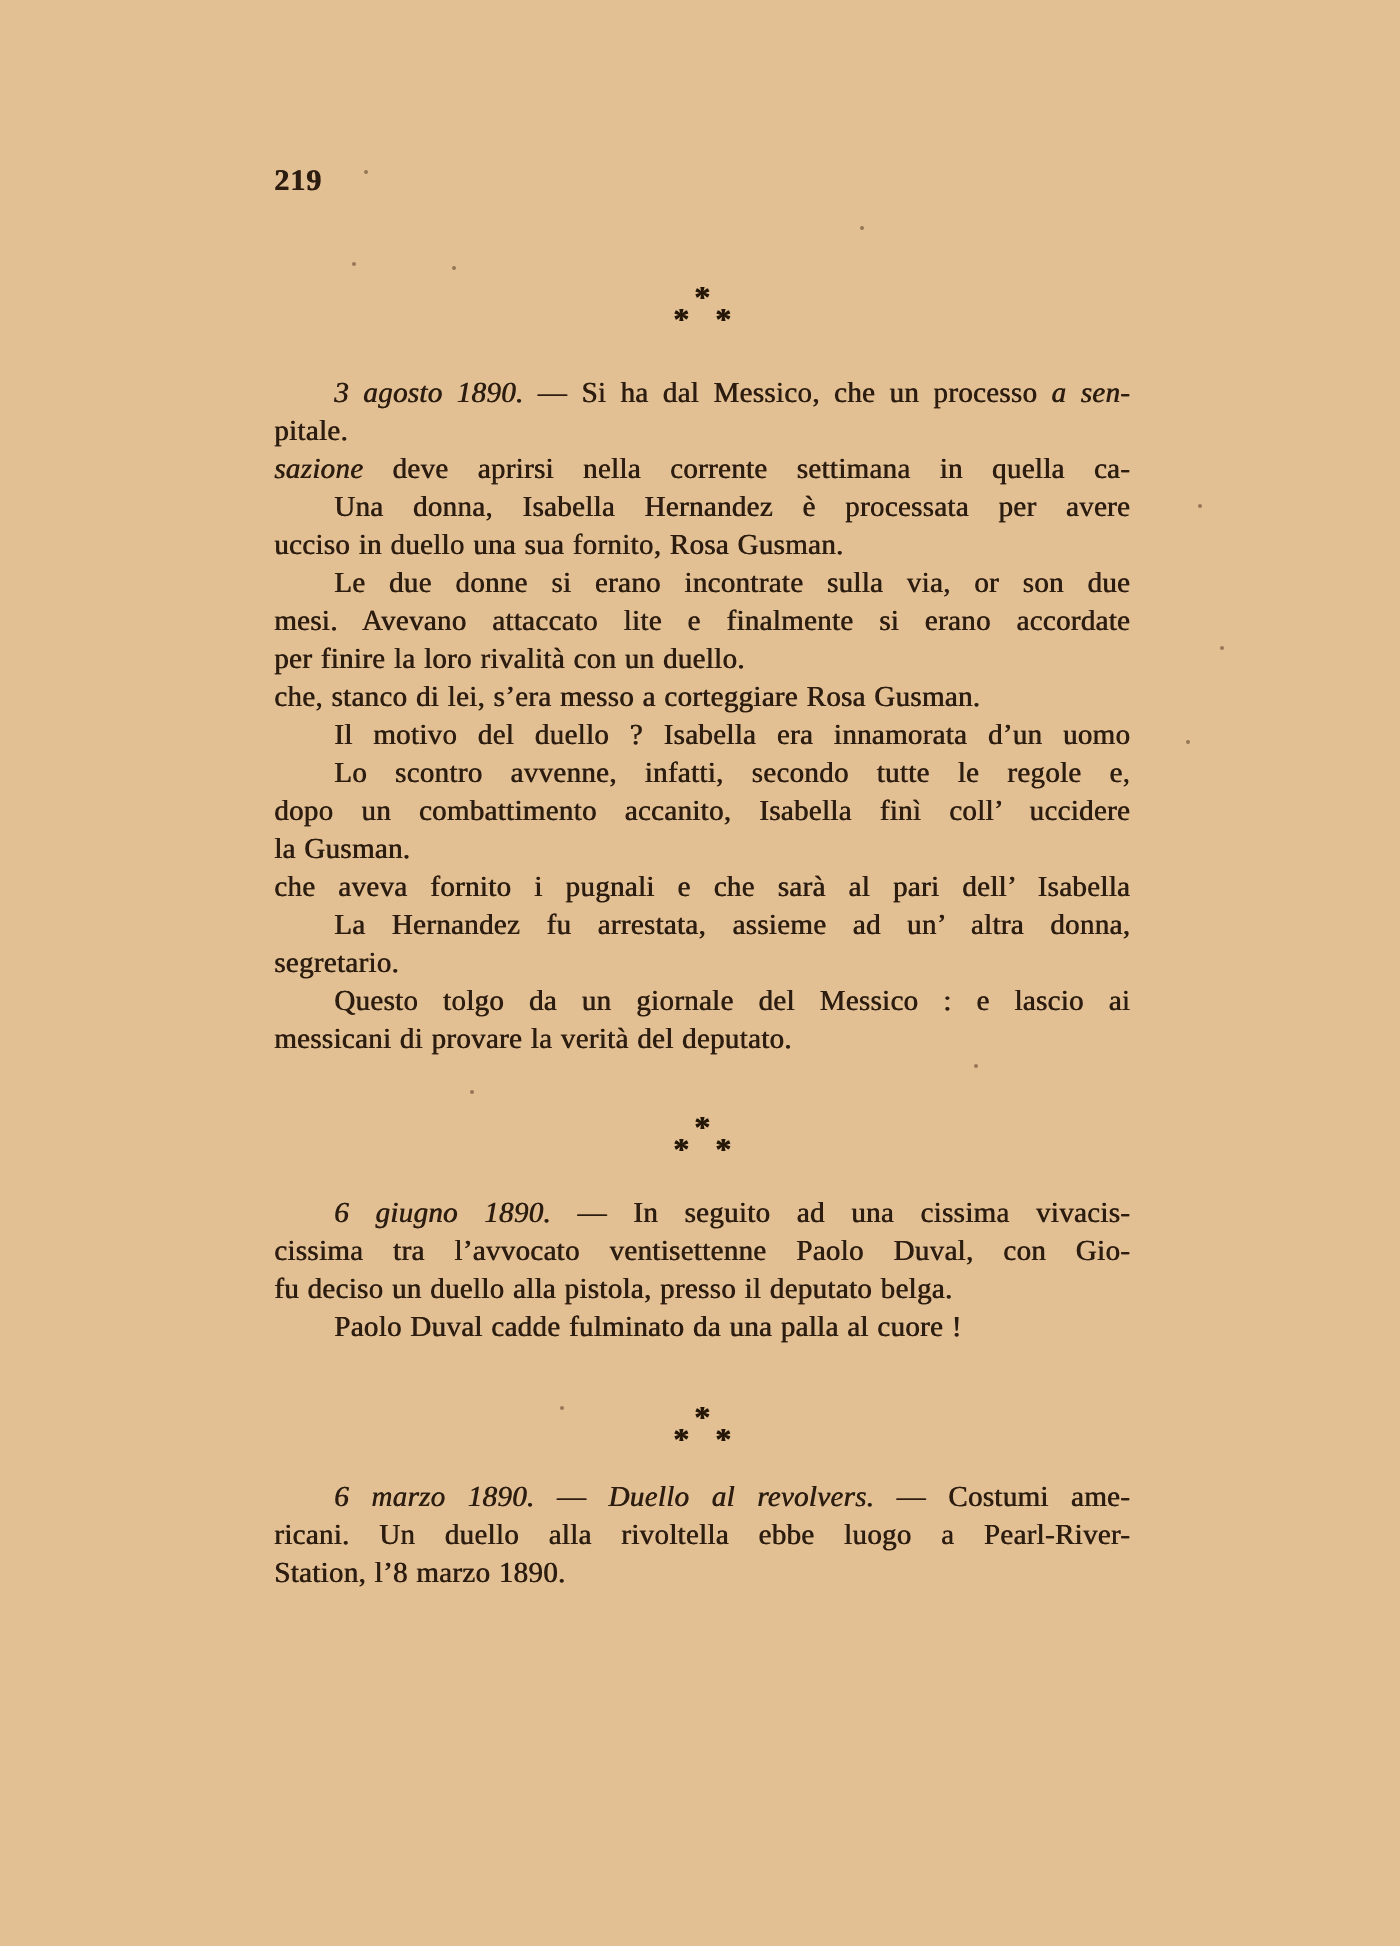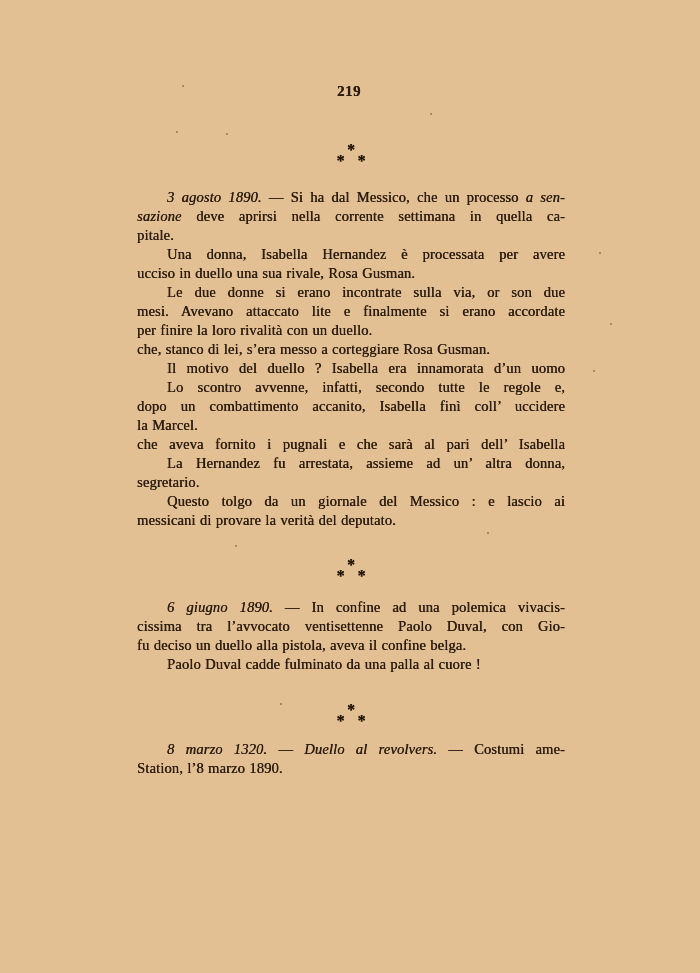--- a/index.html
+++ b/index.html
@@ -14,21 +14,21 @@
     width: 700px;
     height: 973px;
     color: #2c1d10;
     text-shadow: 0.35px 0 0 currentColor; 
   }
   .pagenum {
     position: absolute;
     top: 83px;
     left: 137px;
     width: 424px;
-    text-align: center;
+    text-align: left;
     font-size: 15px;
     font-weight: 700;
     letter-spacing: 0.5px;
   }
   .content {
     position: absolute;
     left: 137px;
     top: 143px;
     width: 428px;
   }
@@ -71,72 +71,73 @@
 <div class="page">
   <div class="pagenum">219</div>
   <div class="content">
       <div class="sec">
         <div class="asterism">
           <span class="ast-top">*</span>
           <span class="ast-bot">* *</span>
         </div>
         <div class="para">
           <div class="line first"><em>3 agosto 1890.</em><span> — Si ha dal Messico, che un processo </span><em>a sen-</em></div>
+          <div class="line last"><span>pitale.</span></div>
           <div class="line"><em>sazione</em><span> deve aprirsi nella corrente settimana in quella ca-</span></div>
-          <div class="line last"><span>pitale.</span></div>
         </div>
         <div class="para">
           <div class="line first"><span>Una donna, Isabella Hernandez è processata per avere</span></div>
-          <div class="line last"><span>ucciso in duello una sua rivale, Rosa Gusman.</span></div>
+          <div class="line last"><span>ucciso in duello una sua fornito, Rosa Gusman.</span></div>
         </div>
         <div class="para">
           <div class="line first"><span>Le due donne si erano incontrate sulla via, or son due</span></div>
           <div class="line"><span>mesi. Avevano attaccato lite e finalmente si erano accordate</span></div>
           <div class="line last"><span>per finire la loro rivalità con un duello.</span></div>
         </div>
         <div class="para">
           <div class="line last"><span>che, stanco di lei, s’era messo a corteggiare Rosa Gusman.</span></div>
           <div class="line first"><span>Il motivo del duello ? Isabella era innamorata d’un uomo</span></div>
         </div>
         <div class="para">
           <div class="line first"><span>Lo scontro avvenne, infatti, secondo tutte le regole e,</span></div>
           <div class="line"><span>dopo un combattimento accanito, Isabella finì coll’ uccidere</span></div>
-          <div class="line last"><span>la Marcel.</span></div>
+          <div class="line last"><span>la Gusman.</span></div>
         </div>
         <div class="para">
           <div class="line"><span>che aveva fornito i pugnali e che sarà al pari dell’ Isabella</span></div>
           <div class="line first"><span>La Hernandez fu arrestata, assieme ad un’ altra donna,</span></div>
           <div class="line last"><span>segretario.</span></div>
         </div>
         <div class="para">
           <div class="line first"><span>Questo tolgo da un giornale del Messico : e lascio ai</span></div>
           <div class="line last"><span>messicani di provare la verità del deputato.</span></div>
         </div>
       </div>
       <div class="sec">
         <div class="asterism">
           <span class="ast-top">*</span>
           <span class="ast-bot">* *</span>
         </div>
         <div class="para">
-          <div class="line first"><em>6 giugno 1890.</em><span> — In confine ad una polemica vivacis-</span></div>
+          <div class="line first"><em>6 giugno 1890.</em><span> — In seguito ad una cissima vivacis-</span></div>
           <div class="line"><span>cissima tra l’avvocato ventisettenne Paolo Duval, con Gio-</span></div>
-          <div class="line last"><span>fu deciso un duello alla pistola, aveva il confine belga.</span></div>
+          <div class="line last"><span>fu deciso un duello alla pistola, presso il deputato belga.</span></div>
         </div>
         <div class="para">
           <div class="line first last"><span>Paolo Duval cadde fulminato da una palla al cuore !</span></div>
         </div>
       </div>
       <div class="sec">
         <div class="asterism">
           <span class="ast-top">*</span>
           <span class="ast-bot">* *</span>
         </div>
         <div class="para">
-          <div class="line first"><em>8 marzo 1320.</em><span> — </span><em>Duello al revolvers.</em><span> — Costumi ame-</span></div>
+          <div class="line first"><em>6 marzo 1890.</em><span> — </span><em>Duello al revolvers.</em><span> — Costumi ame-</span></div>
+          <div class="line"><span>ricani. Un duello alla rivoltella ebbe luogo a Pearl-River-</span></div>
           <div class="line last"><span>Station, l’8 marzo 1890.</span></div>
         </div>
       </div>
     </div>
 <div class="speck" style="left: 182px; top: 85px;"></div>
     <div class="speck" style="left: 430px; top: 113px;"></div>
     <div class="speck" style="left: 176px; top: 131px;"></div>
     <div class="speck" style="left: 226px; top: 133px;"></div>
     <div class="speck" style="left: 599px; top: 252px;"></div>
     <div class="speck" style="left: 610px; top: 323px;"></div>

